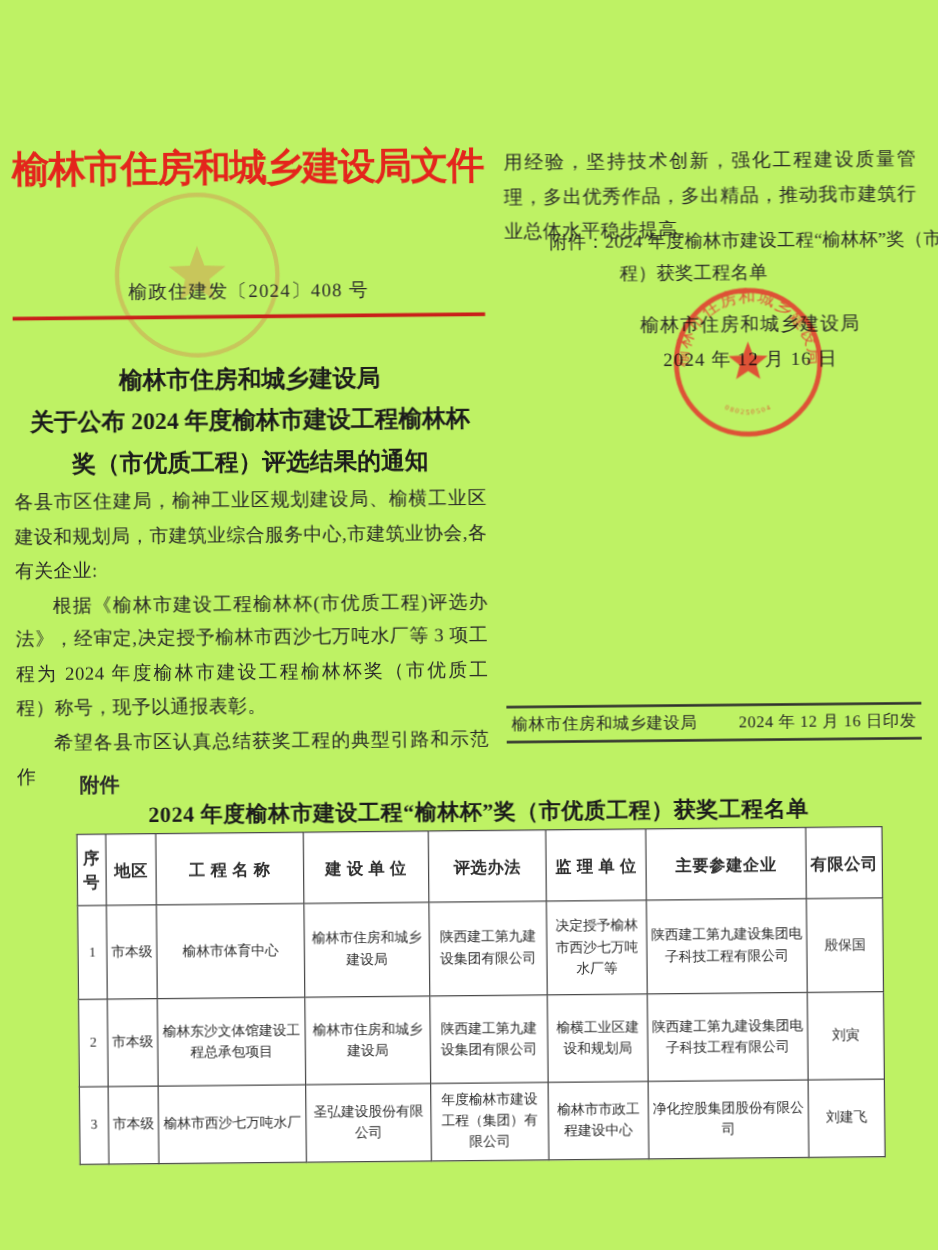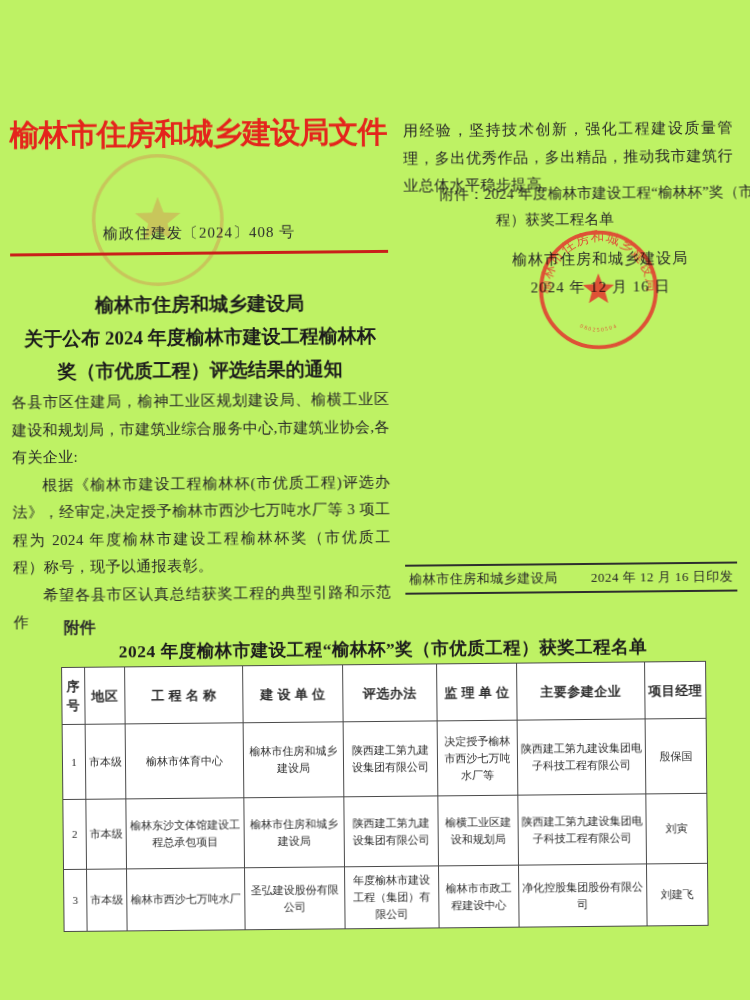--- a/index.html
+++ b/index.html
@@ -154,21 +154,21 @@
         </colgroup>
         <thead>
           <tr>
             <th>序号</th>
             <th>地区</th>
             <th>工 程 名 称</th>
             <th>建 设 单 位</th>
             <th>评选办法</th>
             <th>监 理 单 位</th>
             <th>主要参建企业</th>
-            <th>项目经理</th>
+            <th>有限公司</th>
           </tr>
         </thead>
         <tbody>
           <tr class="r1">
             <td>1</td>
             <td>市本级</td>
             <td>榆林市体育中心</td>
             <td>榆林市住房和城乡建设局</td>
             <td>陕西建工第九建设集团有限公司</td>
             <td>决定授予榆林市西沙七万吨水厂等</td>

